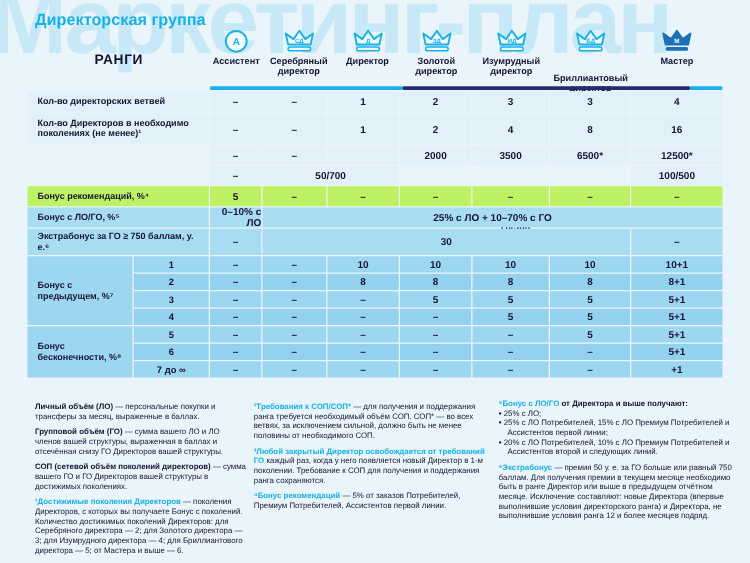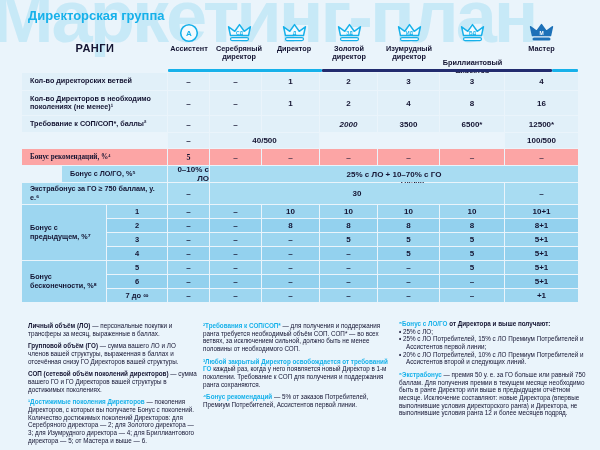--- a/index.html
+++ b/index.html
@@ -32,21 +32,21 @@
   #ranks-table{
     position:absolute;left:22px;top:73px;z-index:2;display:grid;gap:1px;
     grid-template-columns:84px 60px 41px 51px 57px 57px 61px 64px 73px;
     grid-template-rows:17px 24px 16px 15px 16px 16px 21px repeat(7,13px);
   }
   .cell{display:flex;align-items:center;justify-content:center;font-size:8px;font-weight:700;}
   .cell.label{justify-content:flex-start;text-align:left;padding:1px 4px 1px 8px;font-size:7.2px;font-weight:600;line-height:1.18;}
   .cell.group-label{justify-content:flex-start;text-align:left;padding-left:8px;font-size:7.2px;font-weight:700;line-height:1.2;}
   .cell.numcell{font-size:7.5px;}
   .bg-light{background:#e1f0f9;}
-  .bg-hl{background:#fca5a5;font-family:Liberation Serif, serif;}
+  .bg-hl{background:#bef264;}
   .bg-mid{background:#a8dcf2;text-align:right;}
   .bg-sub{background:#9dd6f0;}
   .bg-sub2{background:#93d1ee;}
   .fn-col{position:absolute;z-index:2;font-size:6.3px;line-height:1.22;color:#141432;}
   #fn1{left:28px;top:322px;width:170px;}
   #fn2{left:203px;top:322px;width:190px;}
   #fn3{left:399px;top:320px;width:192px;}
   .fn-item{margin-bottom:5px;}
   .fn-lead{font-weight:800;}
   .fn-lead.cyan{color:var(--accent,#17b1ea);}
@@ -147,41 +147,40 @@
     <div class="cell bg-light" style="grid-area: 1 / 8 / span 1 / span 1;">3</div>
     <div class="cell bg-light" style="grid-area: 1 / 9 / span 1 / span 1;">4</div>
     <div class="cell label bg-light" style="grid-area: 2 / 1 / span 1 / span 2;">Кол-во Директоров в необходимо поколениях (не менее)¹</div>
     <div class="cell bg-light" style="grid-area: 2 / 3 / span 1 / span 1;">–</div>
     <div class="cell bg-light" style="grid-area: 2 / 4 / span 1 / span 1;">–</div>
     <div class="cell bg-light" style="grid-area: 2 / 5 / span 1 / span 1;">1</div>
     <div class="cell bg-light" style="grid-area: 2 / 6 / span 1 / span 1;">2</div>
     <div class="cell bg-light" style="grid-area: 2 / 7 / span 1 / span 1;">4</div>
     <div class="cell bg-light" style="grid-area: 2 / 8 / span 1 / span 1;">8</div>
     <div class="cell bg-light" style="grid-area: 2 / 9 / span 1 / span 1;">16</div>
-    <div class="cell label bg-light" style="grid-area: 3 / 1 / span 1 / span 2;">Требование к СОП/СОП*, баллы²</div>
     <div class="cell bg-light" style="grid-area: 3 / 3 / span 1 / span 1;">–</div>
     <div class="cell bg-light" style="grid-area: 3 / 4 / span 1 / span 1;">–</div>
     <div class="cell bg-light" style="grid-area: 3 / 5 / span 1 / span 1;"></div>
-    <div class="cell bg-light" style="grid-area: 3 / 6 / span 1 / span 1; font-style: italic;">2000</div>
+    <div class="cell bg-light" style="grid-area: 3 / 6 / span 1 / span 1;">2000</div>
     <div class="cell bg-light" style="grid-area: 3 / 7 / span 1 / span 1;">3500</div>
     <div class="cell bg-light" style="grid-area: 3 / 8 / span 1 / span 1;">6500*</div>
     <div class="cell bg-light" style="grid-area: 3 / 9 / span 1 / span 1;">12500*</div>
     <div class="cell bg-light" style="grid-area: 4 / 3 / span 1 / span 1;">–</div>
-    <div class="cell bg-light" style="grid-area: 4 / 4 / span 1 / span 2;">40/500</div>
+    <div class="cell bg-light" style="grid-area: 4 / 4 / span 1 / span 2;">50/700</div>
     <div class="cell bg-light" style="grid-area: 4 / 6 / span 1 / span 3; margin-top: 48px;">70/500</div>
     <div class="cell bg-light" style="grid-area: 4 / 9 / span 1 / span 1;">100/500</div>
     <div class="cell label bg-hl" style="grid-area: 5 / 1 / span 1 / span 2;">Бонус рекомендаций, %⁴</div>
     <div class="cell bg-hl" style="grid-area: 5 / 3 / span 1 / span 1;">5</div>
     <div class="cell bg-hl" style="grid-area: 5 / 4 / span 1 / span 1;">–</div>
     <div class="cell bg-hl" style="grid-area: 5 / 5 / span 1 / span 1;">–</div>
     <div class="cell bg-hl" style="grid-area: 5 / 6 / span 1 / span 1;">–</div>
     <div class="cell bg-hl" style="grid-area: 5 / 7 / span 1 / span 1;">–</div>
     <div class="cell bg-hl" style="grid-area: 5 / 8 / span 1 / span 1;">–</div>
     <div class="cell bg-hl" style="grid-area: 5 / 9 / span 1 / span 1;">–</div>
-    <div class="cell label bg-mid" style="grid-area: 6 / 1 / span 1 / span 2; margin-left: 40px;">Бонус с ЛО/ГО, %⁵</div>
+    <div class="cell label bg-mid" style="grid-area: 6 / 1 / span 1 / span 2;">Бонус с ЛО/ГО, %⁵</div>
     <div class="cell bg-mid" style="grid-area: 6 / 3 / span 1 / span 1;">0–10% с ЛО</div>
     <div class="cell bg-mid" style="grid-area: 6 / 4 / span 1 / span 6;">25% с ЛО + 10–70% с ГО</div>
     <div class="cell label bg-mid" style="grid-area: 7 / 1 / span 1 / span 2;">Экстрабонус за ГО ≥ 750 баллам, у. е.⁶</div>
     <div class="cell bg-mid" style="grid-area: 7 / 3 / span 1 / span 1;">–</div>
     <div class="cell bg-mid" style="grid-area: 7 / 4 / span 1 / span 5;">30</div>
     <div class="cell bg-mid" style="grid-area: 7 / 9 / span 1 / span 1;">–</div>
     <div class="cell group-label bg-sub" style="grid-area: 8 / 1 / span 4 / span 1;">Бонус с предыдущем, %⁷</div>
     <div class="cell bg-sub numcell" style="grid-area: 8 / 2 / span 1 / span 1;">1</div>
     <div class="cell bg-sub" style="grid-area: 8 / 3 / span 1 / span 1;">–</div>
     <div class="cell bg-sub" style="grid-area: 8 / 4 / span 1 / span 1;">–</div>

